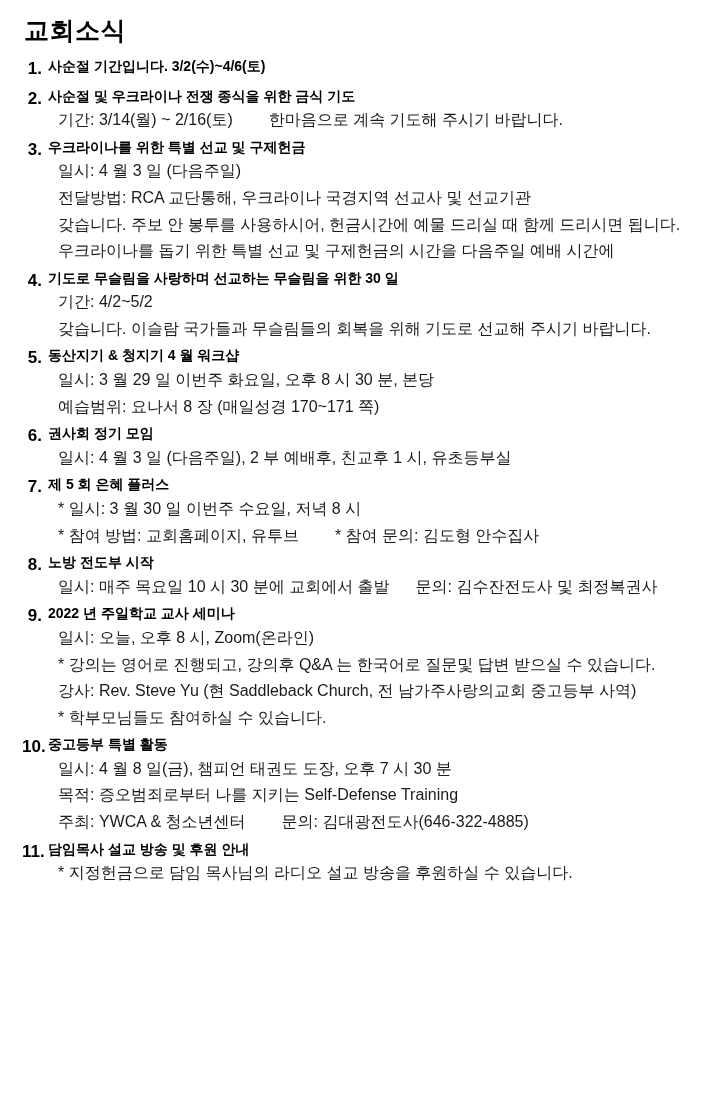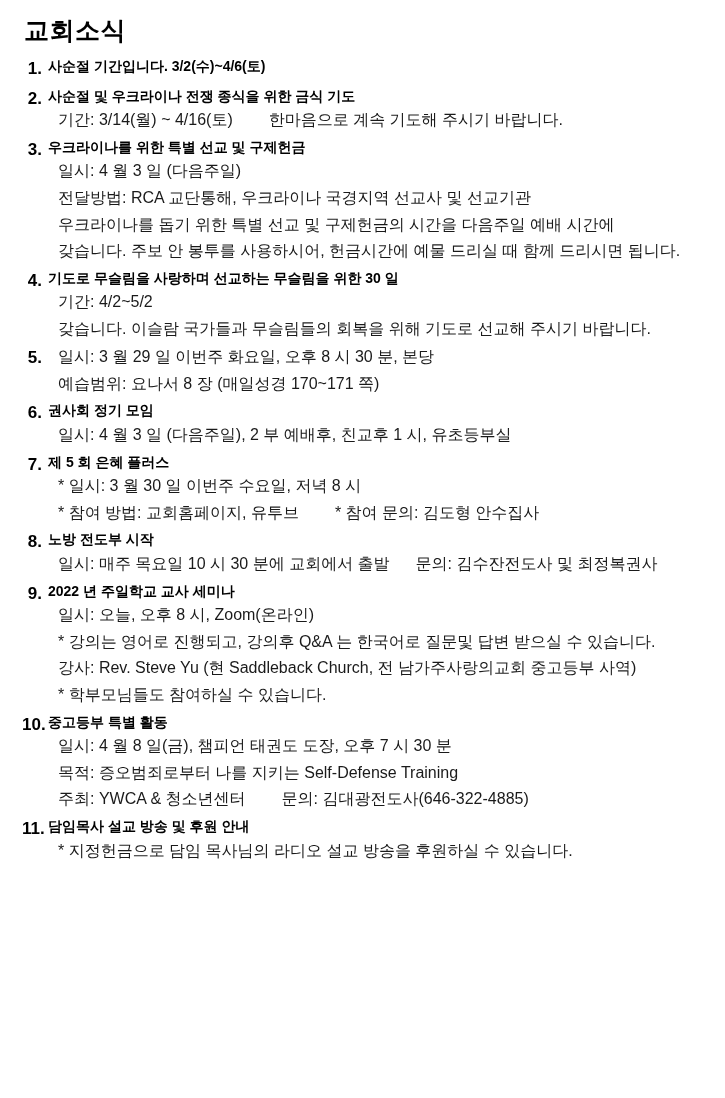--- a/index.html
+++ b/index.html
@@ -85,47 +85,48 @@
         <div class="item-num">1.</div>
         <div class="item-body">
           <p class="item-title">사순절 기간입니다. 3/2(수)~4/6(토)</p>
         </div>
       </div>
       <div class="item">
         <div class="item-num">2.</div>
         <div class="item-body">
           <p class="item-title">사순절 및 우크라이나 전쟁 종식을 위한 금식 기도</p>
           <p class="detail two-col">
-            <span class="col-a">기간: 3/14(월) ~ 4/16(토)</span>
+            <span class="col-a">기간: 3/14(월) ~ 2/16(토)</span>
             <span class="gap-md"></span>
             <span class="col-b">한마음으로 계속 기도해 주시기 바랍니다.</span>
           </p>
         </div>
       </div>
       <div class="item">
         <div class="item-num">3.</div>
         <div class="item-body">
           <p class="item-title">우크라이나를 위한 특별 선교 및 구제헌금</p>
           <p class="detail">일시: 4 월 3 일 (다음주일)</p>
           <p class="detail">전달방법: RCA 교단통해, 우크라이나 국경지역 선교사 및 선교기관</p>
+          <p class="detail">갖습니다. 주보 안 봉투를 사용하시어, 헌금시간에 예물 드리실 때 함께 드리시면 됩니다.</p>
           <p class="detail">우크라이나를 돕기 위한 특별 선교 및 구제헌금의 시간을 다음주일 예배 시간에</p>
-          <p class="detail">갖습니다. 주보 안 봉투를 사용하시어, 헌금시간에 예물 드리실 때 함께 드리시면 됩니다.</p>
         </div>
       </div>
       <div class="item">
         <div class="item-num">4.</div>
         <div class="item-body">
           <p class="item-title">기도로 무슬림을 사랑하며 선교하는 무슬림을 위한 30 일</p>
           <p class="detail">기간: 4/2~5/2</p>
           <p class="detail">갖습니다. 이슬람 국가들과 무슬림들의 회복을 위해 기도로 선교해 주시기 바랍니다.</p>
         </div>
       </div>
       <div class="item">
         <div class="item-num">5.</div>
         <div class="item-body">
+          <p class="item-title">동산지기 &amp; 청지기 4 월 워크샵</p>
           <p class="detail">일시: 3 월 29 일 이번주 화요일, 오후 8 시 30 분, 본당</p>
           <p class="detail">예습범위: 요나서 8 장 (매일성경 170~171 쪽)</p>
         </div>
       </div>
       <div class="item">
         <div class="item-num">6.</div>
         <div class="item-body">
           <p class="item-title">권사회 정기 모임</p>
           <p class="detail">일시: 4 월 3 일 (다음주일), 2 부 예배후, 친교후 1 시, 유초등부실</p>
         </div>

